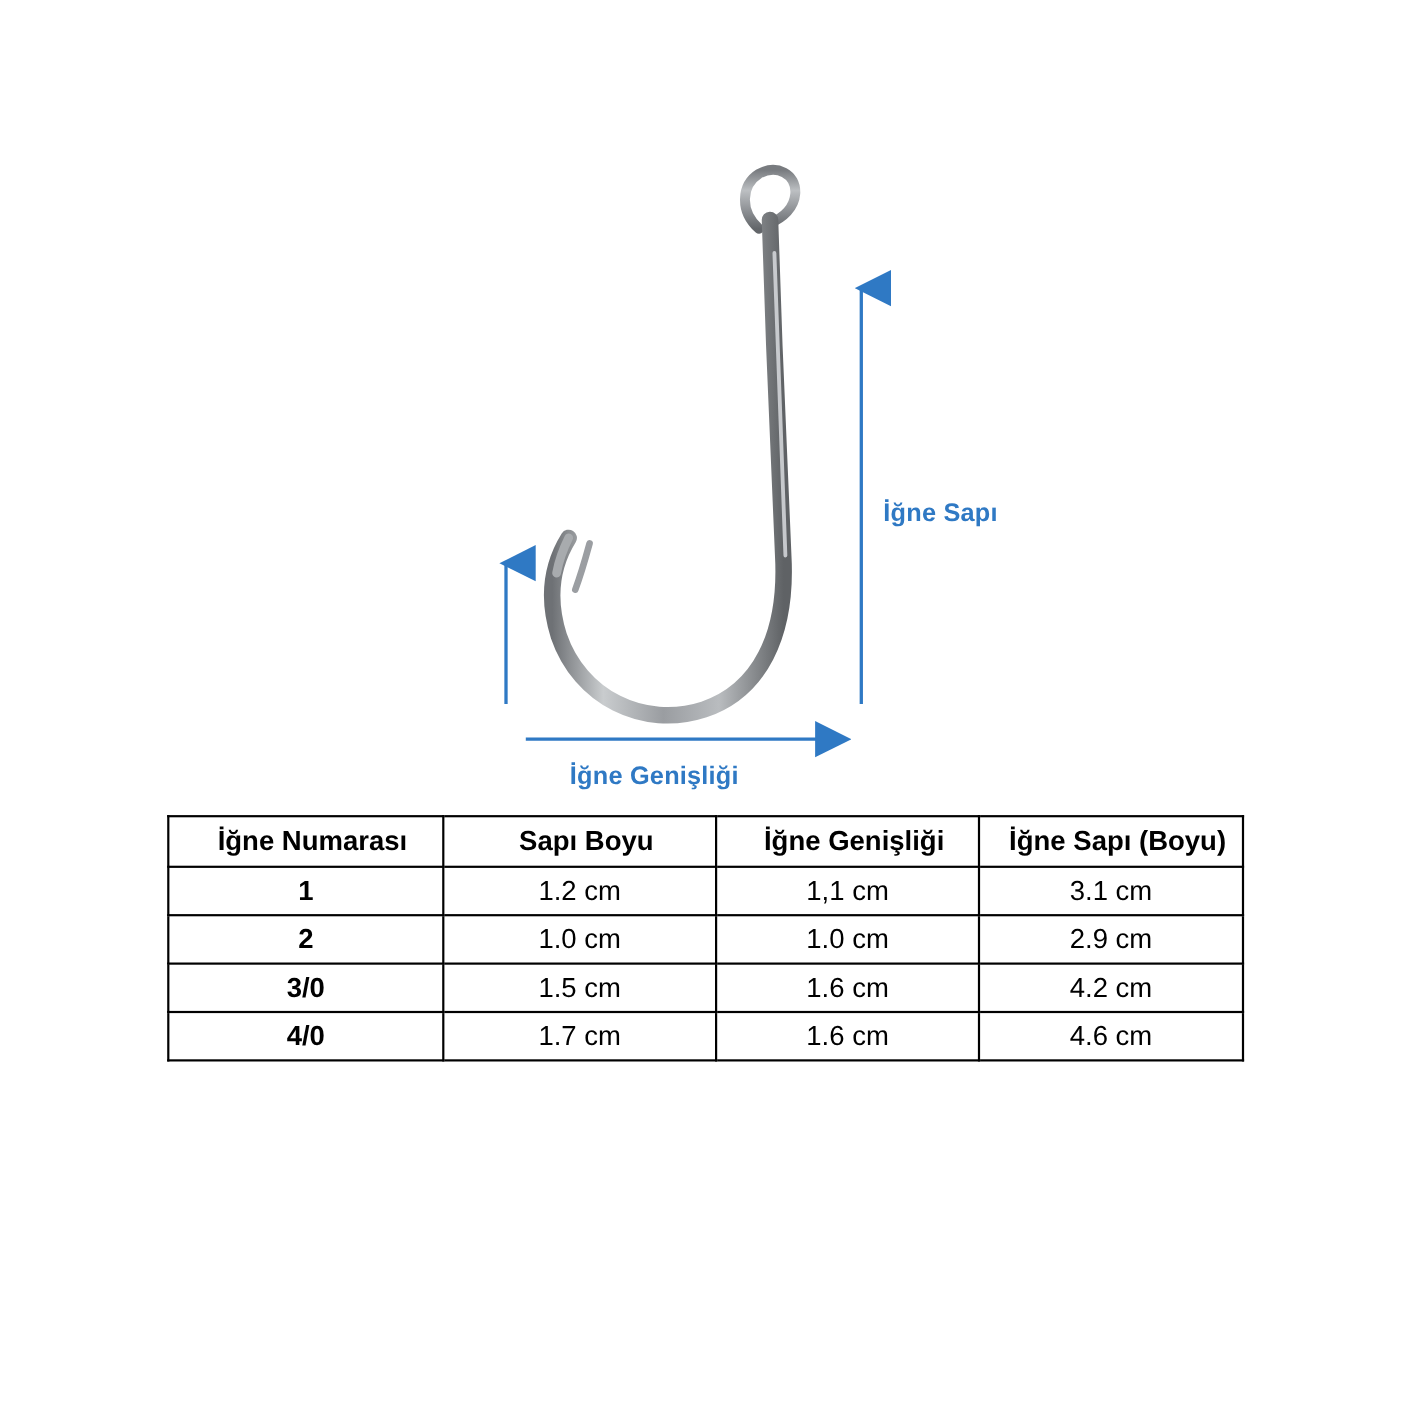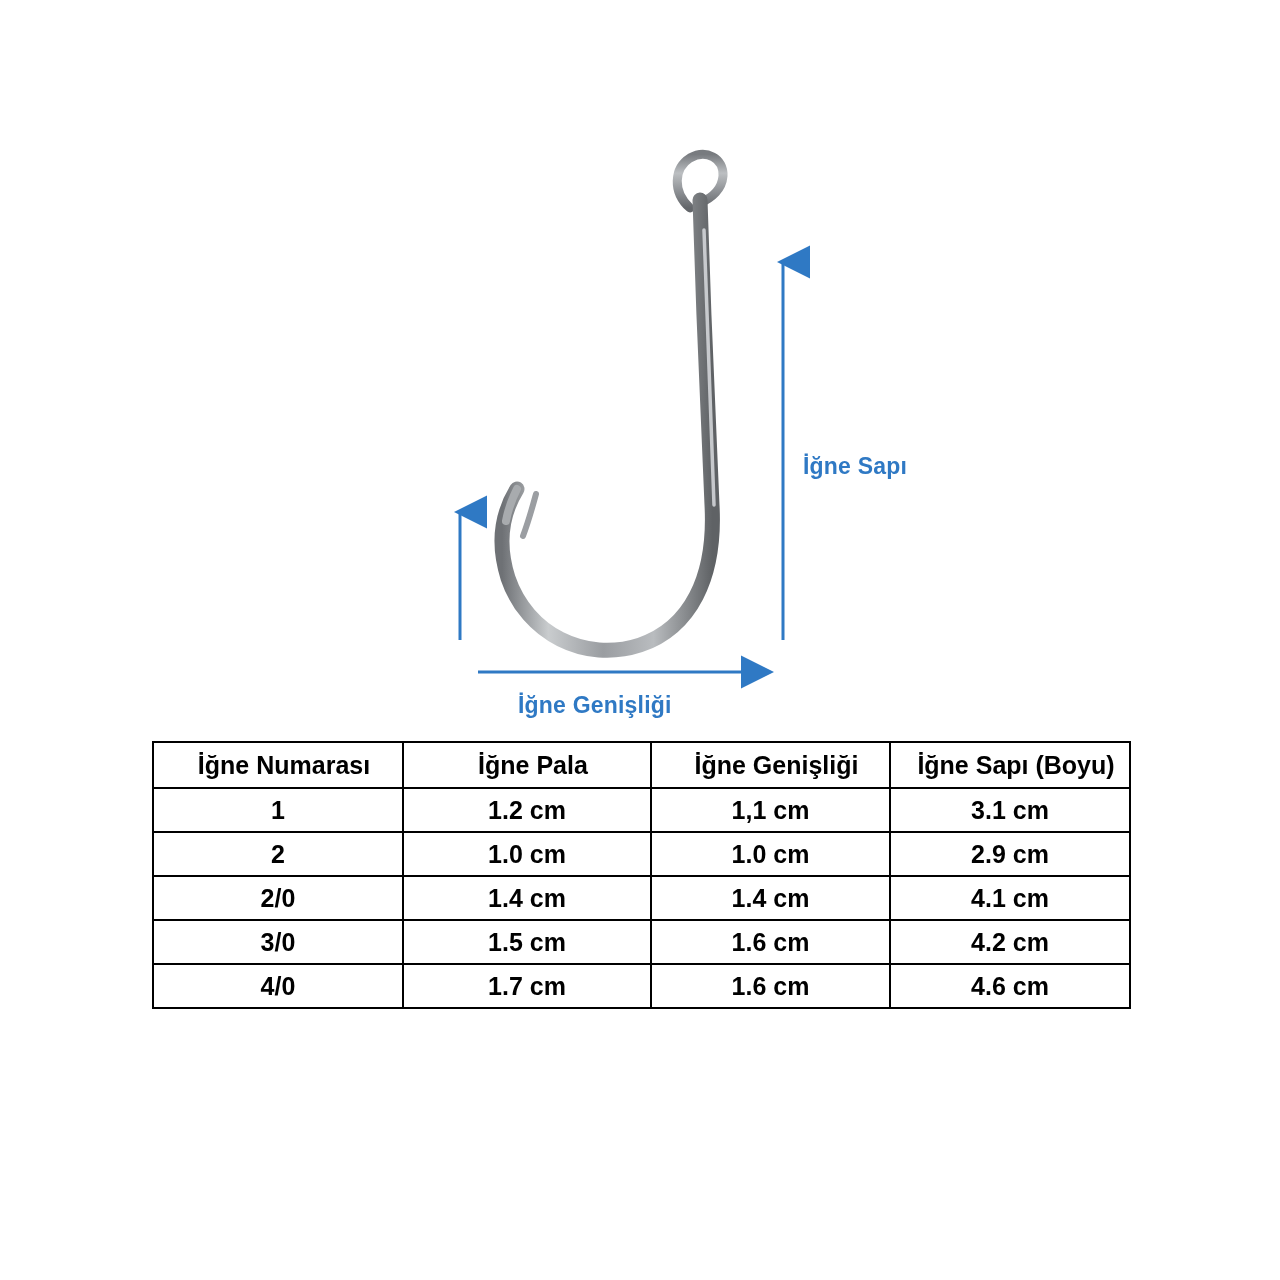--- a/index.html
+++ b/index.html
@@ -76,21 +76,21 @@
   #spec-table thead th {
     font-weight: bold;
     font-size: 25px;
     height: 44px;
     padding-left: 12px;
   }
   #spec-table tbody td.num {
     font-weight: bold;
   }
   #spec-table tbody td.val {
-    font-weight: bold;
+    font-weight: normal;
     margin-left: 21px;
   }
   .col-a { width: 250px; }
   .col-b { width: 248px; }
   .col-c { width: 239px; }
   .col-d { width: 240px; }
 </style>
 </head>
 <body>
 
@@ -155,45 +155,39 @@
   <table id="spec-table">
     <colgroup>
       <col class="col-a">
         <col class="col-b">
         <col class="col-c">
         <col class="col-d">
     </colgroup>
     <thead>
       <tr>
         <th>İğne Numarası</th>
-        <th>İğne Pala</th>
+        <th>Sapı Boyu</th>
         <th>İğne Genişliği</th>
         <th>İğne Sapı (Boyu)</th>
       </tr>
     </thead>
     <tbody>
       <tr>
         <td class="num">1</td>
         <td class="val">1.2 cm</td>
         <td class="val">1,1 cm</td>
         <td class="val">3.1 cm</td>
       </tr>
       <tr>
         <td class="num">2</td>
         <td class="val">1.0 cm</td>
         <td class="val">1.0 cm</td>
         <td class="val">2.9 cm</td>
       </tr>
       <tr>
-        <td class="num">2/0</td>
-        <td class="val">1.4 cm</td>
-        <td class="val">1.4 cm</td>
-        <td class="val">4.1 cm</td>
-      </tr>
-      <tr>
         <td class="num">3/0</td>
         <td class="val">1.5 cm</td>
         <td class="val">1.6 cm</td>
         <td class="val">4.2 cm</td>
       </tr>
       <tr>
         <td class="num">4/0</td>
         <td class="val">1.7 cm</td>
         <td class="val">1.6 cm</td>
         <td class="val">4.6 cm</td>

